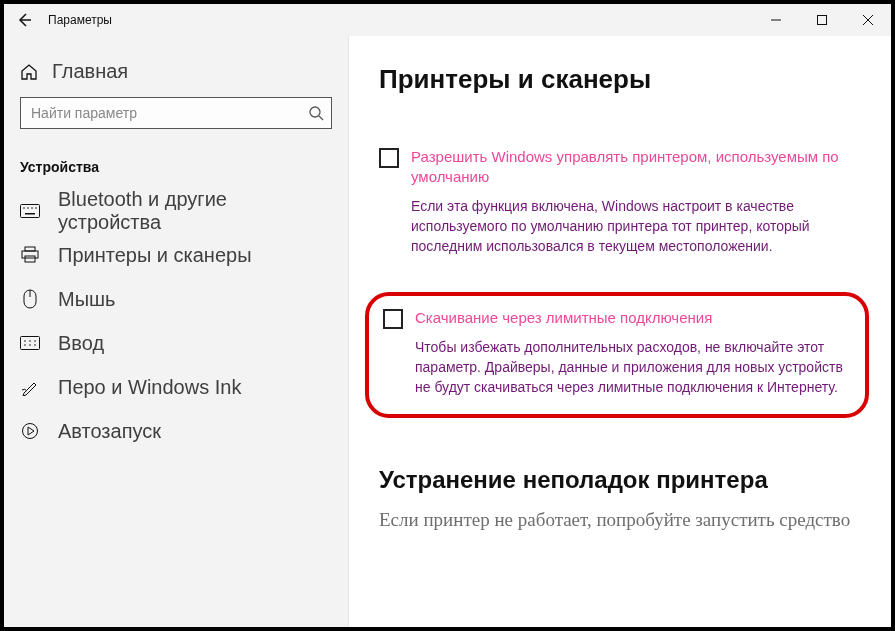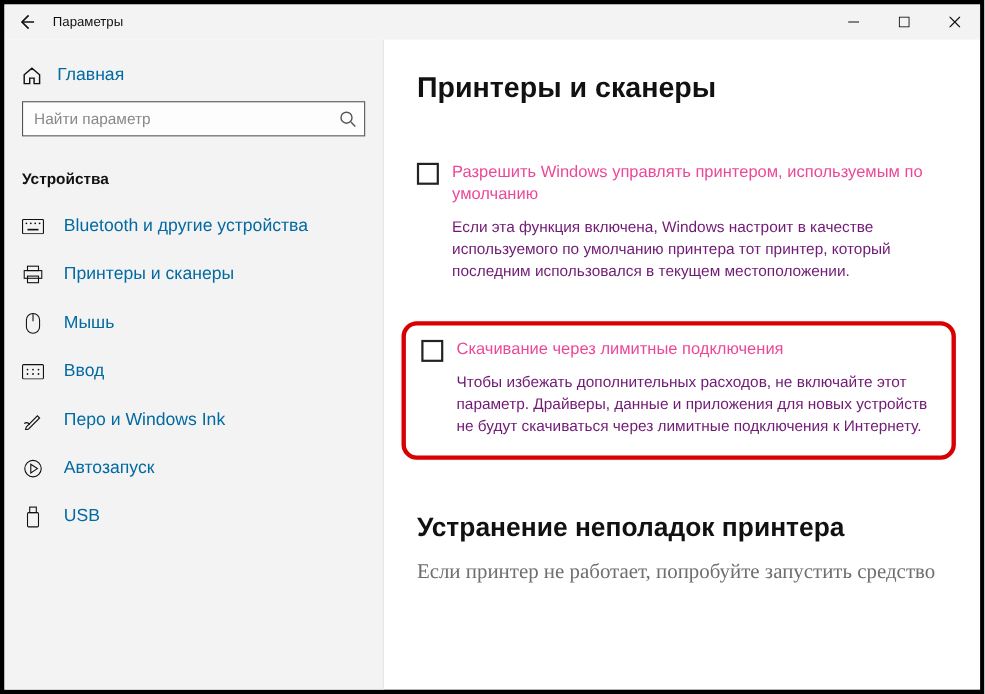--- a/index.html
+++ b/index.html
@@ -6,36 +6,36 @@
     body { background: #fff; }
     .frame { width: 895px; height: 631px; border: 4px solid #000; background: #fff; position: relative; overflow: hidden; }
     .titlebar { height: 32px; display: flex; align-items: center; background: #f3f3f3; justify-content: flex-end; }
     .titlebar .back { width: 40px; display: flex; justify-content: center; align-items: center; height: 100%; cursor: pointer; }
     .titlebar .title { font-size: 12px; color: #111; margin-left: 4px; }
     .titlebar .sysbtns { margin-left: auto; display: flex; height: 100%; }
     .sysbtn { width: 46px; display: flex; justify-content: center; align-items: center; cursor: pointer; }
     .body { display: flex; height: calc(100% - 32px); }
     .sidebar { width: 345px; background: #f3f3f3; padding: 18px 0 0 0; border-right: 1px solid #e6e6e6; }
     .home-row { display: flex; align-items: center; padding: 6px 16px 14px; gap: 14px; cursor: pointer; }
-    .home-row .lbl, .nav-item .lbl { font-size: 16px; color: #0369a1; }
+    .home-row .lbl, .nav-item .lbl { font-size: 20px; color: #404040; }
     .search-wrap { margin: 0 16px 30px; position: relative; }
     .search { width: 100%; height: 32px; border: 1px solid #555; background: #fdfdfd; padding: 0 34px 0 10px; font-size: 14px; outline: none; }
     .search::placeholder { color: #888; }
     .search-ic { position: absolute; right: 8px; top: 50%; transform: translateY(-50%); pointer-events: none; }
     .section-hdr { font-size: 14px; font-weight: 600; padding: 0 16px 14px; color: #111; }
     .nav-item { display: flex; align-items: center; gap: 18px; height: 44px; padding: 0 16px; cursor: pointer; }
     .nav-item .ic { width: 20px; display: flex; justify-content: center; }
     .content { flex: 1; padding: 28px 36px 0 30px; overflow: hidden; }
     .page-title { font-size: 26px; font-weight: 600; color: #111; margin-bottom: 52px; }
     .cb-row { display: flex; align-items: flex-start; gap: 12px; }
     .checkbox { width: 20px; height: 20px; border: 2px solid #222; flex: none; margin-top: 1px; cursor: pointer; }
     .cb-label { font-size: 15px; color: #ec4899; line-height: 1.35; }
     .cb-desc { font-size: 14px; color: #701a75; line-height: 1.45; margin-top: 8px; max-width: 440px; }
     .block { margin-bottom: 48px; }
-    .highlight { border: 4px solid #d80000; border-radius: 14px; padding: 12px 14px 16px; margin: -12px -14px 48px; box-shadow: 0 0 0 1px rgba(0,0,0,0.02); }
+    .highlight { border: 4px solid #d80000; border-radius: 24px; padding: 12px 14px 16px; margin: -12px -14px 48px; box-shadow: 0 0 0 1px rgba(0,0,0,0.02); }
     .subhead { font-size: 24px; font-weight: 600; color: #111; }
     .truncated { font-size: 19px; color: #6e6e6e; margin-top: 15px; white-space: nowrap; overflow: hidden; font-family: Liberation Serif, serif; }
     svg { display: block; }
   </style>
 </head>
 <body>
 
 <div class="frame">
   <div class="titlebar">
     <div class="back">
@@ -140,29 +140,20 @@
       </div>
       <div class="nav-item">
         <span class="ic">
             <svg width="18" height="18" viewBox="0 0 18 18">
               <circle cx="9" cy="9" r="7.5" stroke="#111" fill="none"></circle>
               <path d="M7 5 L13 9 L7 13 Z" stroke="#111" fill="none"></path>
             </svg>
           </span>
         <span class="lbl">Автозапуск</span>
       </div>
-      <div class="nav-item">
-        <span class="ic">
-            <svg width="12" height="20" viewBox="0 0 12 20">
-              <rect x="3" y="1" width="6" height="5" stroke="#111" fill="none"></rect>
-              <rect x="1" y="6" width="10" height="13" rx="1" stroke="#111" fill="none"></rect>
-            </svg>
-          </span>
-        <span class="lbl">USB</span>
-      </div>
     </div>
 
     <div class="content">
       <h1 class="page-title">Принтеры и сканеры</h1>
 
       <div class="block">
         <div class="cb-row">
           <div class="checkbox"></div>
           <div style="flex:1">
             <div class="cb-label">Разрешить Windows управлять принтером, используемым по умолчанию</div>

